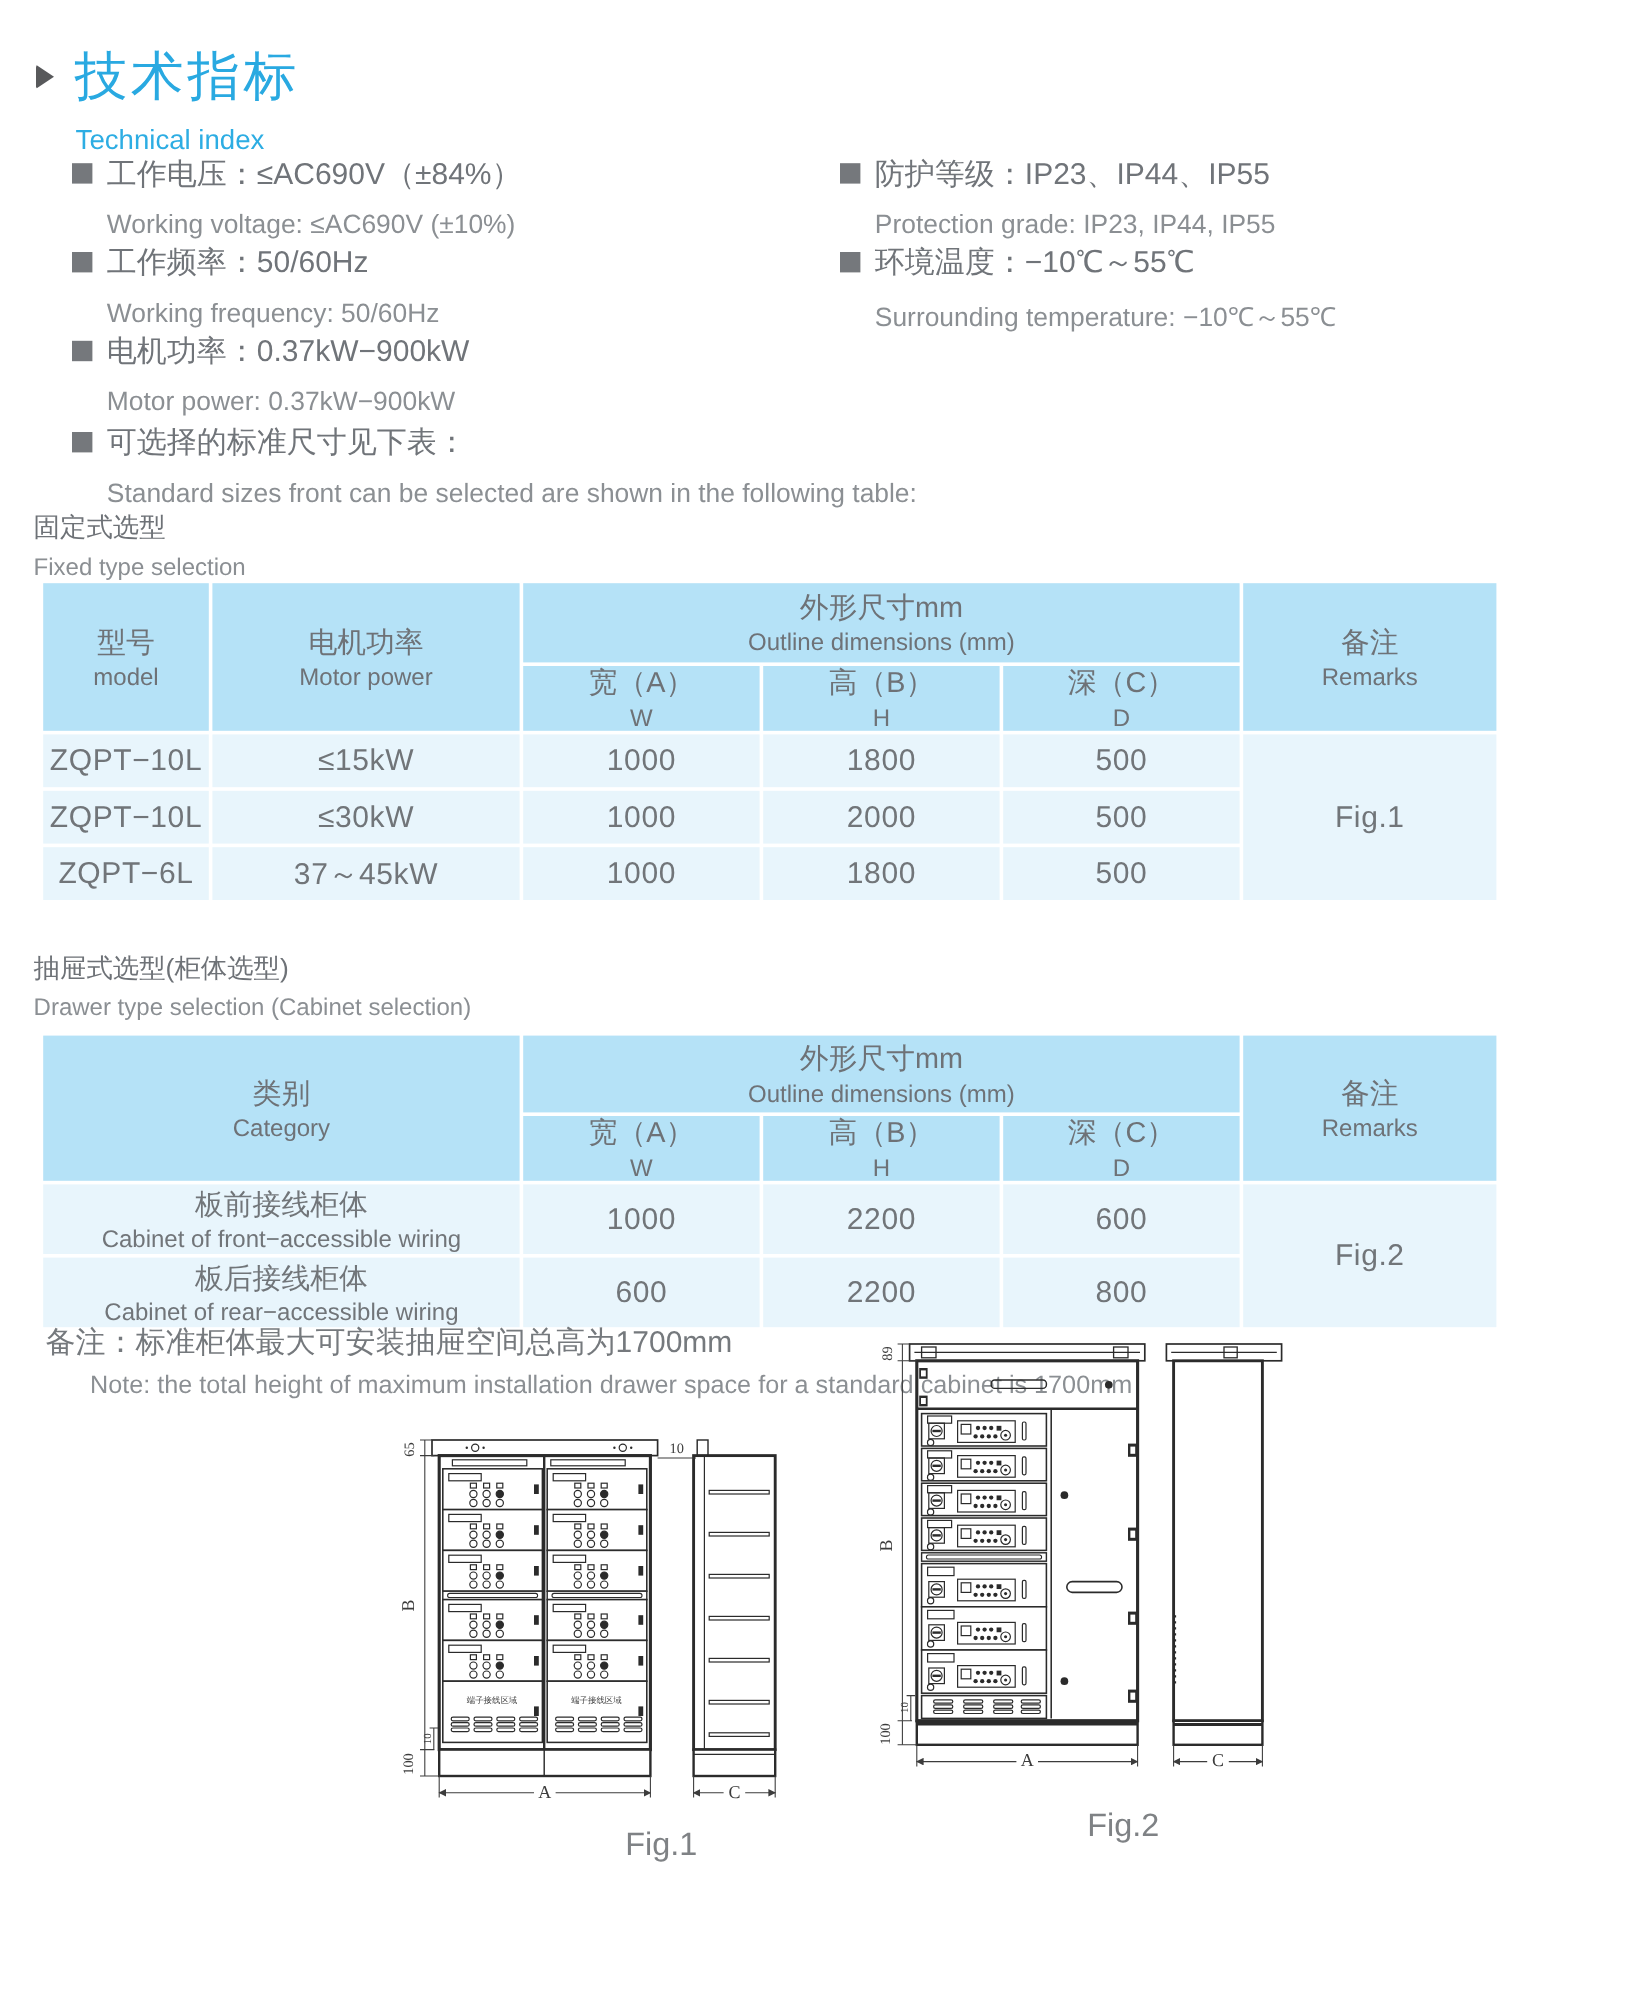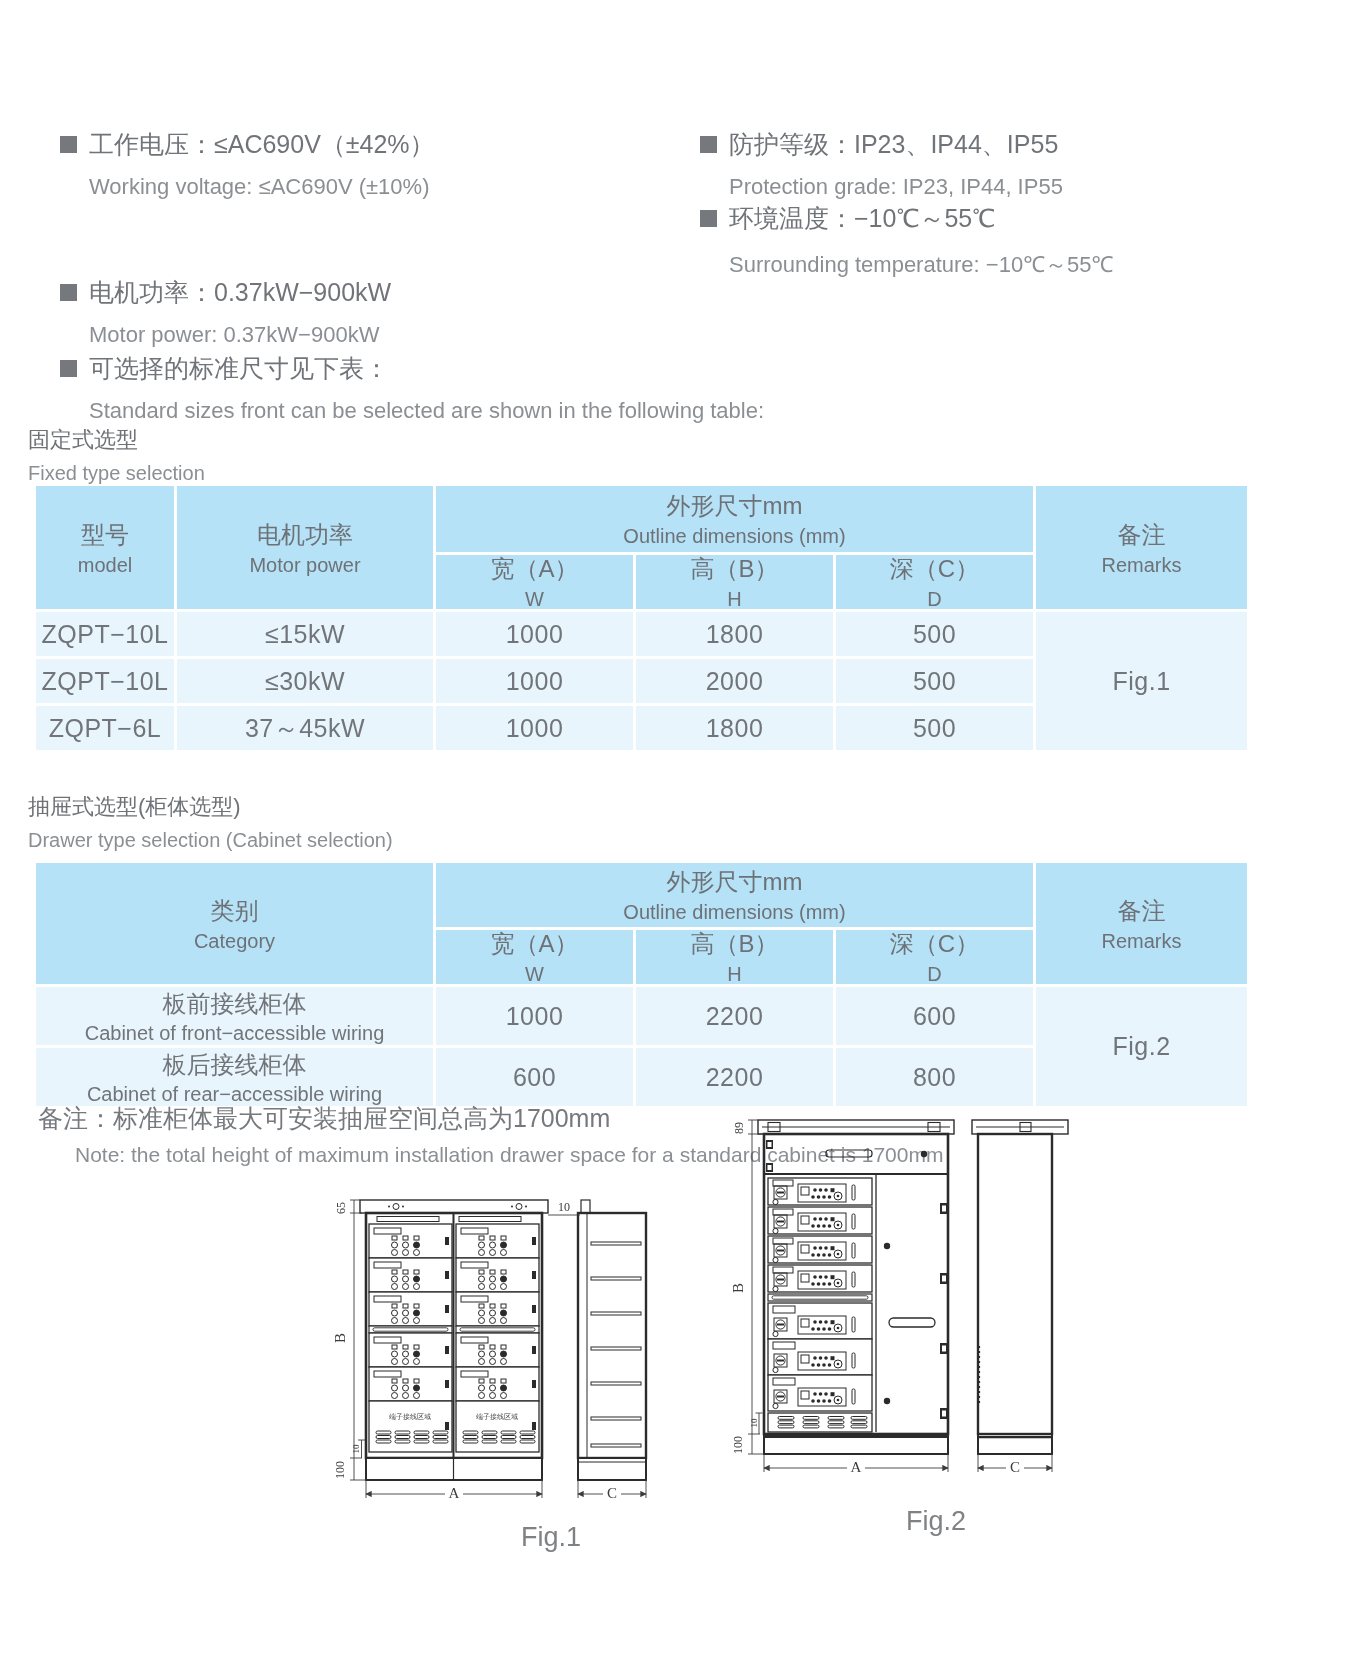--- a/index.html
+++ b/index.html
@@ -44,27 +44,41 @@
 
 .fig-svg { position:absolute; }
 .fig-svg text { font-family:"Liberation Serif", serif; fill:#3c3c3c; }
 .cap { position:absolute; font-size:27px; color:#7f8285; width:180px; text-align:center; }
 </style>
 </head>
 <body>
 
 <div class="page">
 
+  <div class="hdr">
+    <div class="hdr-row">
+      <span class="tri"></span>
+      <h1 class="title-cn">技术指标</h1>
+    </div>
+    <div class="title-en">Technical index</div>
+  </div>
 
   <div class="spec-item" style="left:60px;top:128px">
     <div class="cn-line">
         <span class="bullet"></span>
-        <span>工作电压：≤AC690V（±42%）</span>
+        <span>工作电压：≤AC690V（±84%）</span>
       </div>
     <div class="en-line">Working voltage: ≤AC690V (±10%)</div>
+  </div>
+  <div class="spec-item" style="left:60px;top:202px">
+    <div class="cn-line">
+        <span class="bullet"></span>
+        <span>工作频率：50/60Hz</span>
+      </div>
+    <div class="en-line">Working frequency: 50/60Hz</div>
   </div>
   <div class="spec-item" style="left:60px;top:276px">
     <div class="cn-line">
         <span class="bullet"></span>
         <span>电机功率：0.37kW−900kW</span>
       </div>
     <div class="en-line">Motor power: 0.37kW−900kW</div>
   </div>
 
   <div class="spec-item" style="left:700px;top:128px">

